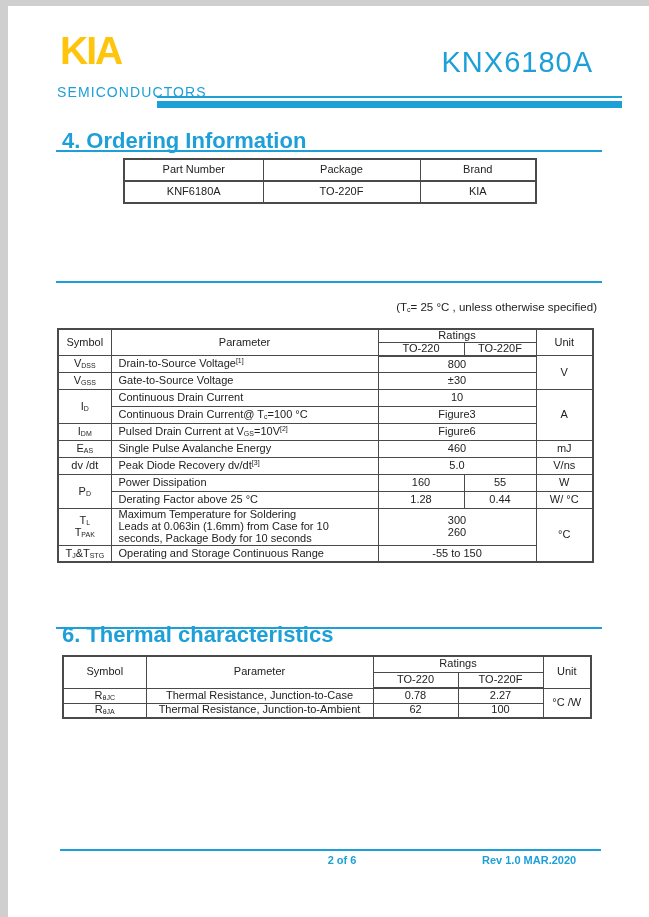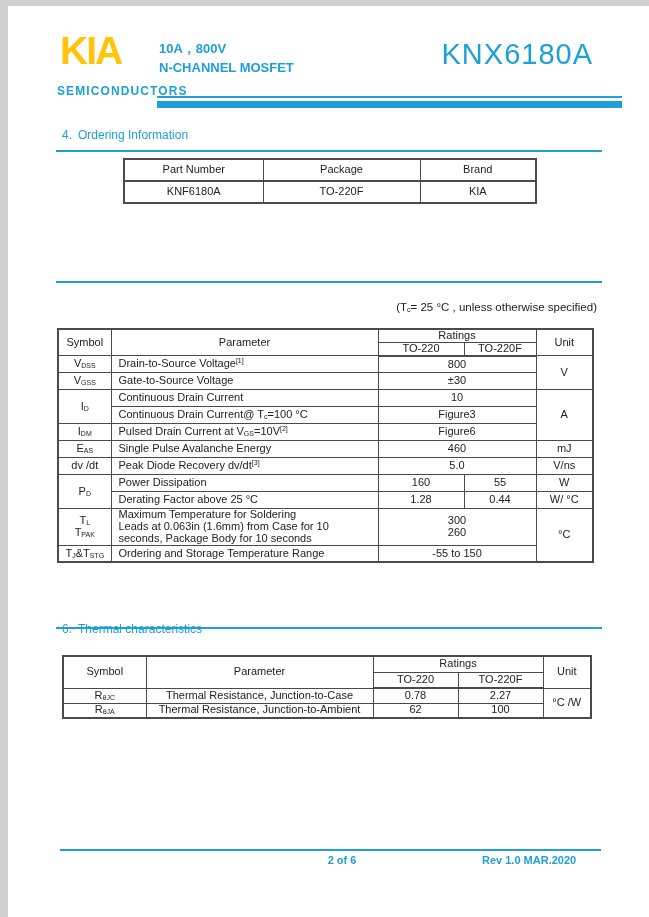--- a/index.html
+++ b/index.html
@@ -9,28 +9,28 @@
     --ink:#222222;
   }
   *{box-sizing:border-box;}
   body{margin:0;background:#ffffff;font-family:"Liberation Sans",sans-serif;}
   .page{position:relative;width:649px;height:917px;background:#ffffff;overflow:hidden;color:var(--ink);}
   .edge-top{position:absolute;left:0;top:0;width:649px;height:6px;background:#cfcfcf;}
   .edge-left{position:absolute;left:0;top:0;width:8px;height:917px;background:#cfcfcf;}
 
   
   .logo{position:absolute;left:60px;top:31px;font-size:39px;font-weight:700;letter-spacing:-2px;line-height:1;color:var(--yellow);}
-  .logo-sub{position:absolute;left:57px;top:84px;font-size:12px;font-weight:700;letter-spacing:1.1px;color:var(--accent);}
+  .logo-sub{position:absolute;left:57px;top:84px;font-size:14px;font-weight:400;letter-spacing:1.1px;color:var(--accent);}
   .prod{position:absolute;left:159px;top:39px;font-size:13px;font-weight:700;line-height:19px;color:var(--accent);}
-  .partnum{position:absolute;right:56px;top:38px;font-size:29px;font-weight:400;letter-spacing:1px;color:var(--accent);}
+  .partnum{position:absolute;right:56px;top:46px;font-size:29px;font-weight:400;letter-spacing:1px;color:var(--accent);}
   .hline1{position:absolute;left:157px;top:96px;width:465px;height:2px;background:var(--accent);}
   .hline2{position:absolute;left:157px;top:101px;width:465px;height:7px;background:var(--accent);}
 
   
-  .sec{position:absolute;font-size:12px;font-weight:400;color:var(--accent);white-space:nowrap;}
+  .sec{position:absolute;font-size:22px;font-weight:700;color:var(--accent);white-space:nowrap;}
   .sec .num{margin-right:6px;}
   .underline{position:absolute;height:2px;background:var(--accent);width:546px;left:56px;}
   #sec4{left:62px;top:128px;} #u4{top:150px;}
   #sec5{left:62px;top:259px;} #u5{top:281px;}
   #sec6{left:62px;top:605px;margin-top:17px;} #u6{top:627px;}
   .note{position:absolute;right:52px;top:301px;font-size:11.5px;color:var(--ink);}
 
   
   .twrap{position:absolute;}
   #ord-wrap{left:123px;top:158px;}
@@ -57,24 +57,20 @@
 </style>
 </head>
 <body>
 
 <div class="page">
   <div class="edge-top"></div>
   <div class="edge-left"></div>
 
   <div class="logo">KIA</div>
   <div class="logo-sub">SEMICONDUCTORS</div>
-  <div class="prod">
-    <div>10A，800V</div>
-    <div>N-CHANNEL MOSFET</div>
-  </div>
   <div class="partnum">KNX6180A</div>
   <div class="hline1"></div>
   <div class="hline2"></div>
 
   <div class="sec" id="sec4">
     <span class="num">4.</span><span>Ordering Information</span>
   </div>
   <div class="underline" id="u4"></div>
   <div class="twrap" id="ord-wrap">
       <table class="dtable" id="ord-table">
@@ -176,21 +172,21 @@
             <td>W/ °C</td>
           </tr>
           <tr style="height: 36px;">
             <td class="sym">T<sub>L</sub><br>T<sub>PAK</sub></td>
             <td class="al">Maximum Temperature for Soldering<br>Leads at 0.063in (1.6mm) from Case for 10<br>seconds, Package Body for 10 seconds</td>
             <td colspan="2">300<br>260</td>
             <td rowspan="2">°C</td>
           </tr>
           <tr>
             <td class="sym">T<sub>J</sub>&amp;T<sub>STG</sub></td>
-            <td class="al">Ordering and Storage Temperature Range</td>
+            <td class="al">Operating and Storage Continuous Range</td>
             <td colspan="2">-55 to 150</td>
           </tr>
         </tbody>
       </table>
     </div>
 
   <div class="sec" id="sec6">
     <span class="num">6.</span><span>Thermal characteristics</span>
   </div>
   <div class="underline" id="u6"></div>

